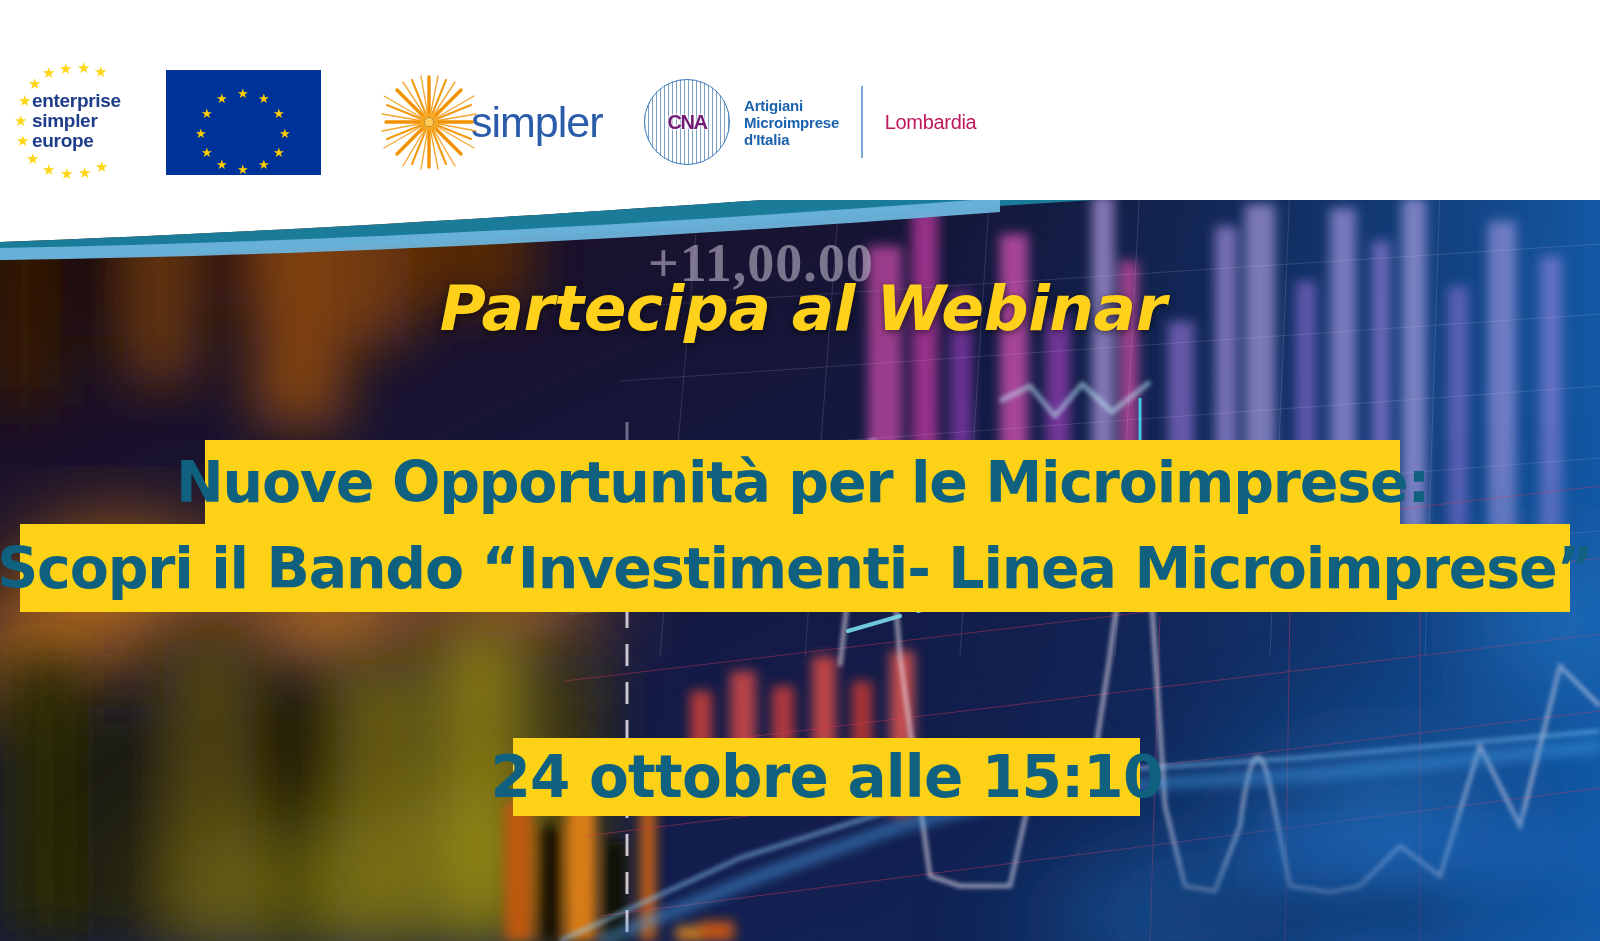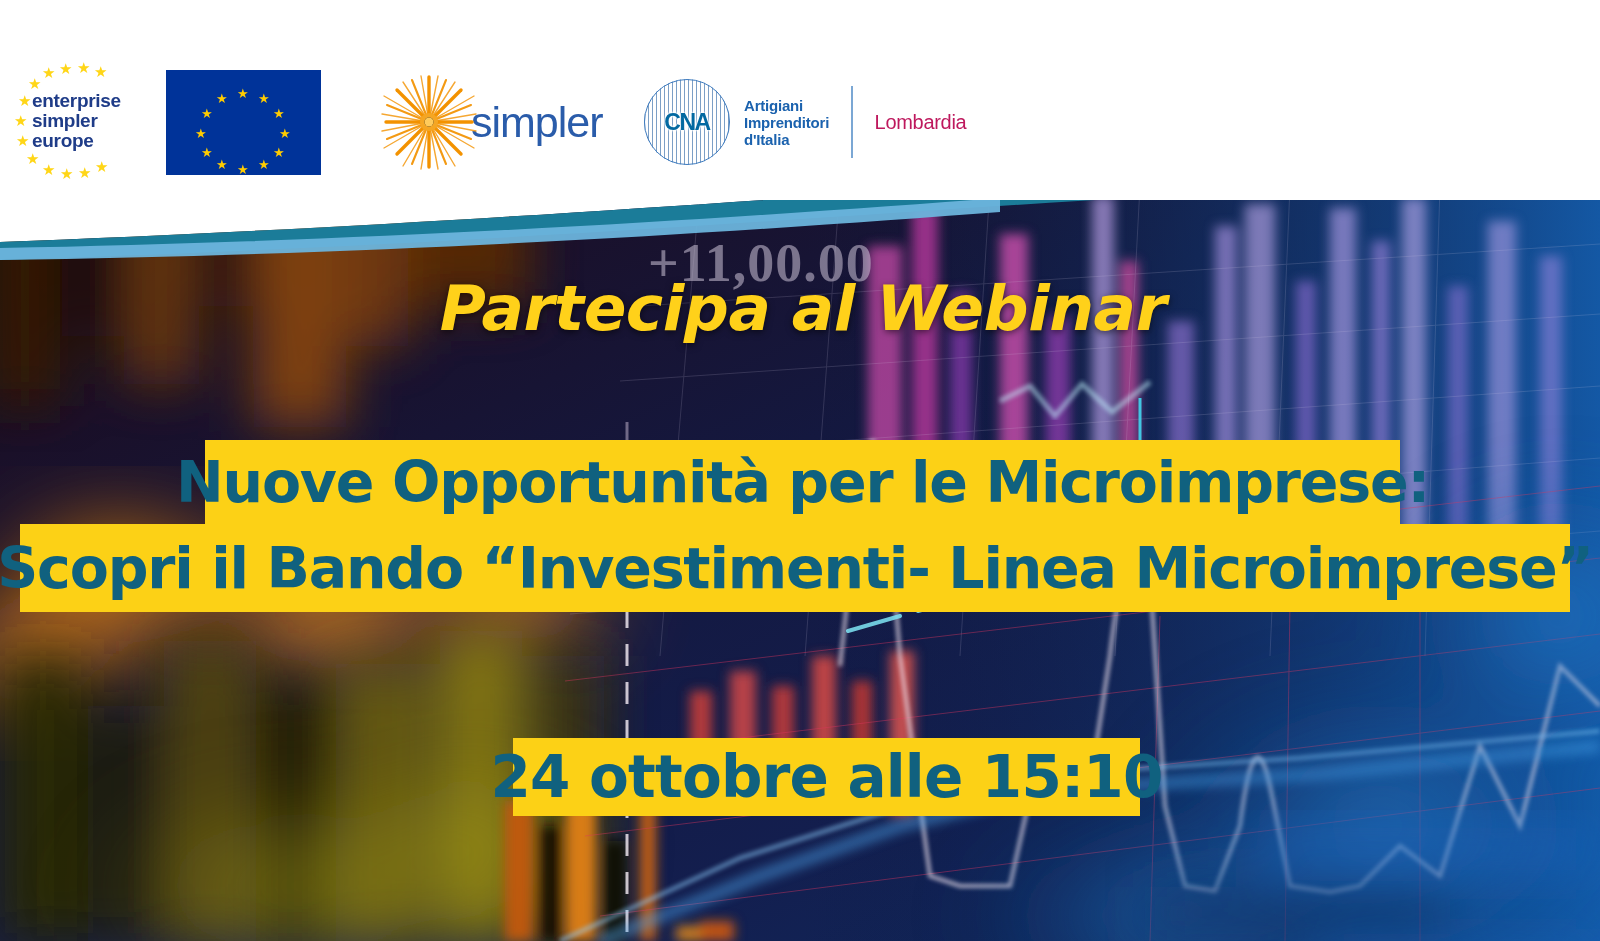--- a/index.html
+++ b/index.html
@@ -57,21 +57,21 @@
   .cna { position:relative; margin-left:58px; height:105px; display:flex; align-items:center; flex:0 0 auto;}
   .cna-circle { position:relative; width:86px; height:86px; flex:0 0 auto; }
   .cna-lines { position:absolute; inset:0; border-radius:50%; overflow:hidden;
                background:
                repeating-linear-gradient(90deg,
                  rgba(37,95,160,.60) 0 1px, rgba(255,255,255,0) 1px 4px);
   }
   .cna-ring { position:absolute; inset:0; border:1.5px solid #3F7CBF; border-radius:50%; }
   .cna-word {
     position:absolute; left:0; right:0; top:50%; transform:translateY(-50%);
-    text-align:center; font-size:23px; font-weight:700; color:#0369a1;
+    text-align:center; font-size:20px; font-weight:700; color:#701a75;
     letter-spacing:-1.5px; text-shadow:0 0 3px #fff,0 0 3px #fff,0 0 2px #fff;
   }
   .cna-tag {
     margin-left:14px; color:#1B62AE; font-size:15px; font-weight:700;
     line-height:17px; letter-spacing:-0.2px;
   }
   .cna-div { width:1.5px; height:72px; background:#7BA7D4; margin:0 22px; }
   .cna-region { color:#be185d; font-size:20px; letter-spacing:-0.3px; }
 
   
@@ -402,21 +402,21 @@
       </div>
 
       <div class="cna">
         <div class="cna-circle">
           <div class="cna-lines"></div>
           <div class="cna-ring"></div>
           <div class="cna-word">CNA</div>
         </div>
         <div class="cna-tag">
           <div>Artigiani</div>
-          <div>Imprenditori</div>
+          <div>Microimprese</div>
           <div>d'Italia</div>
         </div>
         <div class="cna-div"></div>
         <div class="cna-region">Lombardia</div>
       </div>
 
     </div>
   </div>
 
   <div class="divider">

